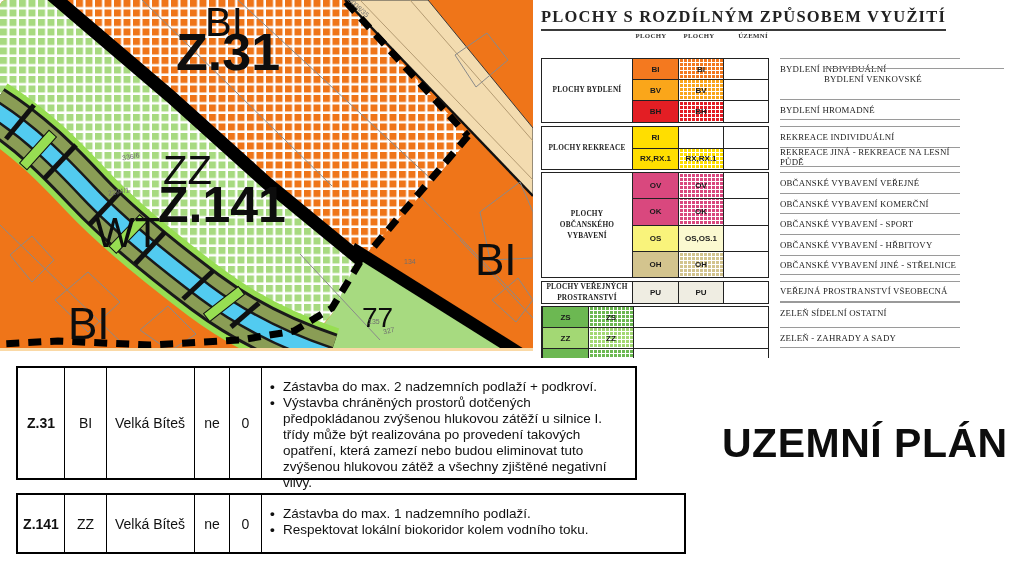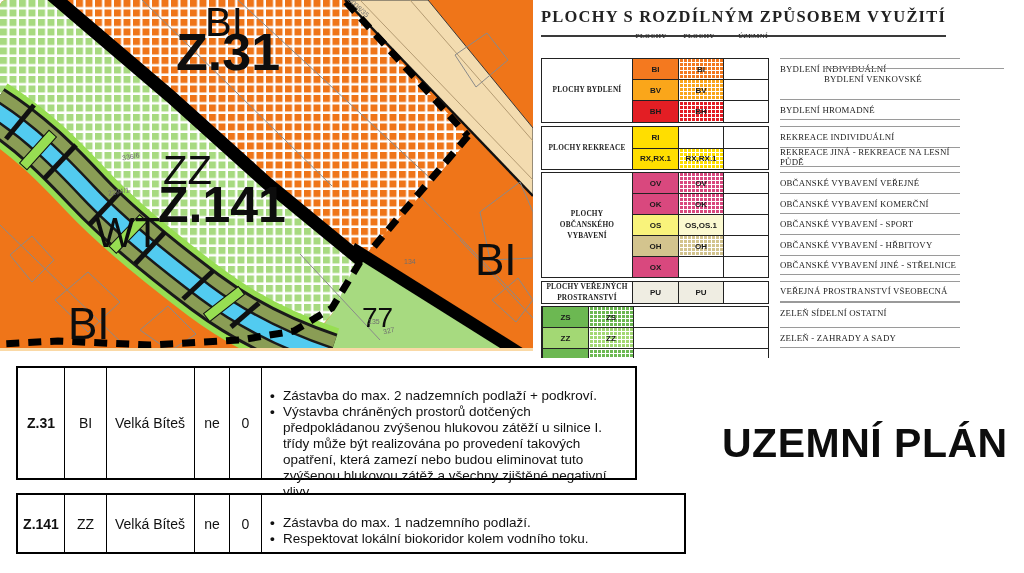--- a/index.html
+++ b/index.html
@@ -9,21 +9,21 @@
   
   .map{position:absolute;left:0;top:0;width:533px;height:351px;overflow:hidden;}
   .map svg{position:absolute;left:0;top:0;}
   .maplbl{position:absolute;color:#0d0d0d;line-height:1;white-space:nowrap;}
   .parcel{position:absolute;color:#6f6f6f;font-size:7px;line-height:1;white-space:nowrap;}
 
   
   .legend{position:absolute;left:541px;top:0;width:480px;height:358px;overflow:hidden;
           font-family:"Liberation Serif",serif;}
   .lg-title{position:absolute;left:0;top:7px;font-size:16.5px;font-weight:bold;
-            letter-spacing:1.2px;border-bottom:2px solid #3a3a3a;padding-bottom:8px;color:#222;}
+            letter-spacing:1.2px;border-bottom:2px solid #3a3a3a;padding-bottom:2px;color:#222;}
   .lg-colhead{position:absolute;top:31px;font-size:6.8px;font-weight:bold;text-align:center;
               line-height:1.6;color:#333;letter-spacing:.3px;}
   .lg-box{position:absolute;left:0;width:228px;border:1.3px solid #222;background:#fff;
           display:flex;box-sizing:border-box;}
   .lg-name{width:91px;display:flex;align-items:center;justify-content:center;text-align:center;
            font-size:7.3px;font-weight:bold;letter-spacing:.2px;line-height:1.5;color:#222;
            box-sizing:border-box;padding:0 3px;}
   .lg-grid{flex:1;display:flex;flex-direction:column;}
   .lg-row{display:flex;flex:1;}
   .lg-row + .lg-row{border-top:1.2px solid #222;}
@@ -39,21 +39,21 @@
   .lg-label{position:absolute;left:239px;width:180px;display:flex;align-items:center;
             font-size:8.8px;letter-spacing:.2px;color:#222;border-top:1px solid #9a9a9a;
             box-sizing:border-box;}
   .lg-label.last{border-bottom:1px solid #9a9a9a;}
 
   
   .ztable{position:absolute;border:2px solid #000;display:flex;box-sizing:border-box;background:#fff;}
   .zcell{box-sizing:border-box;border-left:1.5px solid #000;display:flex;align-items:center;
          justify-content:center;font-size:14px;}
   .zcell:first-child{border-left:none;font-weight:bold;}
-  .zcell.bullets{flex:1;align-items:flex-start;justify-content:flex-start;padding:20px 6px;}
+  .zcell.bullets{flex:1;align-items:flex-start;justify-content:flex-start;padding:11px 6px;}
   .zcell.bullets ul{margin:0;padding:0;list-style:none;font-size:13.5px;line-height:1.18;}
   .zcell.bullets li{padding-left:15px;position:relative;}
   .zcell.bullets li::before{content:"\2022";position:absolute;left:2px;font-weight:bold;}
 
   
   .plan-title{position:absolute;left:722px;top:420px;font-size:41px;font-weight:bold;
               letter-spacing:.5px;color:#0d0d0d;}
 </style>
 </head>
 <body>
@@ -224,25 +224,20 @@
             <div class="lg-row">
               <div class="lg-cell stab" style="background-color: rgb(249, 243, 123);">OS</div>
               <div class="lg-cell zmen" style="background-color: rgb(251, 249, 208);">OS,OS.1</div>
               <div class="lg-cell rez"></div>
             </div>
             <div class="lg-row">
               <div class="lg-cell stab" style="background-color: rgb(211, 196, 142);">OH</div>
               <div class="lg-cell zmen checker" style="background-color: rgb(211, 196, 142);">OH</div>
               <div class="lg-cell rez"></div>
             </div>
-            <div class="lg-row">
-              <div class="lg-cell stab" style="background-color: rgb(217, 72, 126);">OX</div>
-              <div class="lg-cell zmen"></div>
-              <div class="lg-cell rez"></div>
-            </div>
           </div>
         </div>
         <div class="lg-label" style="top: 172px; height: 20.7px;">OBČANSKÉ VYBAVENÍ VEŘEJNÉ</div>
         <div class="lg-label" style="top: 192.7px; height: 20.7px;">OBČANSKÉ VYBAVENÍ KOMERČNÍ</div>
         <div class="lg-label" style="top: 213.4px; height: 20.7px;">OBČANSKÉ VYBAVENÍ - SPORT</div>
         <div class="lg-label" style="top: 234.1px; height: 20.7px;">OBČANSKÉ VYBAVENÍ - HŘBITOVY</div>
         <div class="lg-label last" style="top: 254.8px; height: 20.7px;">OBČANSKÉ VYBAVENÍ JINÉ - STŘELNICE</div>
         <div class="lg-box" style="top: 281px; height: 23.3px;">
           <div class="lg-name">PLOCHY VEŘEJNÝCH PROSTRANSTVÍ</div>
           <div class="lg-grid">

